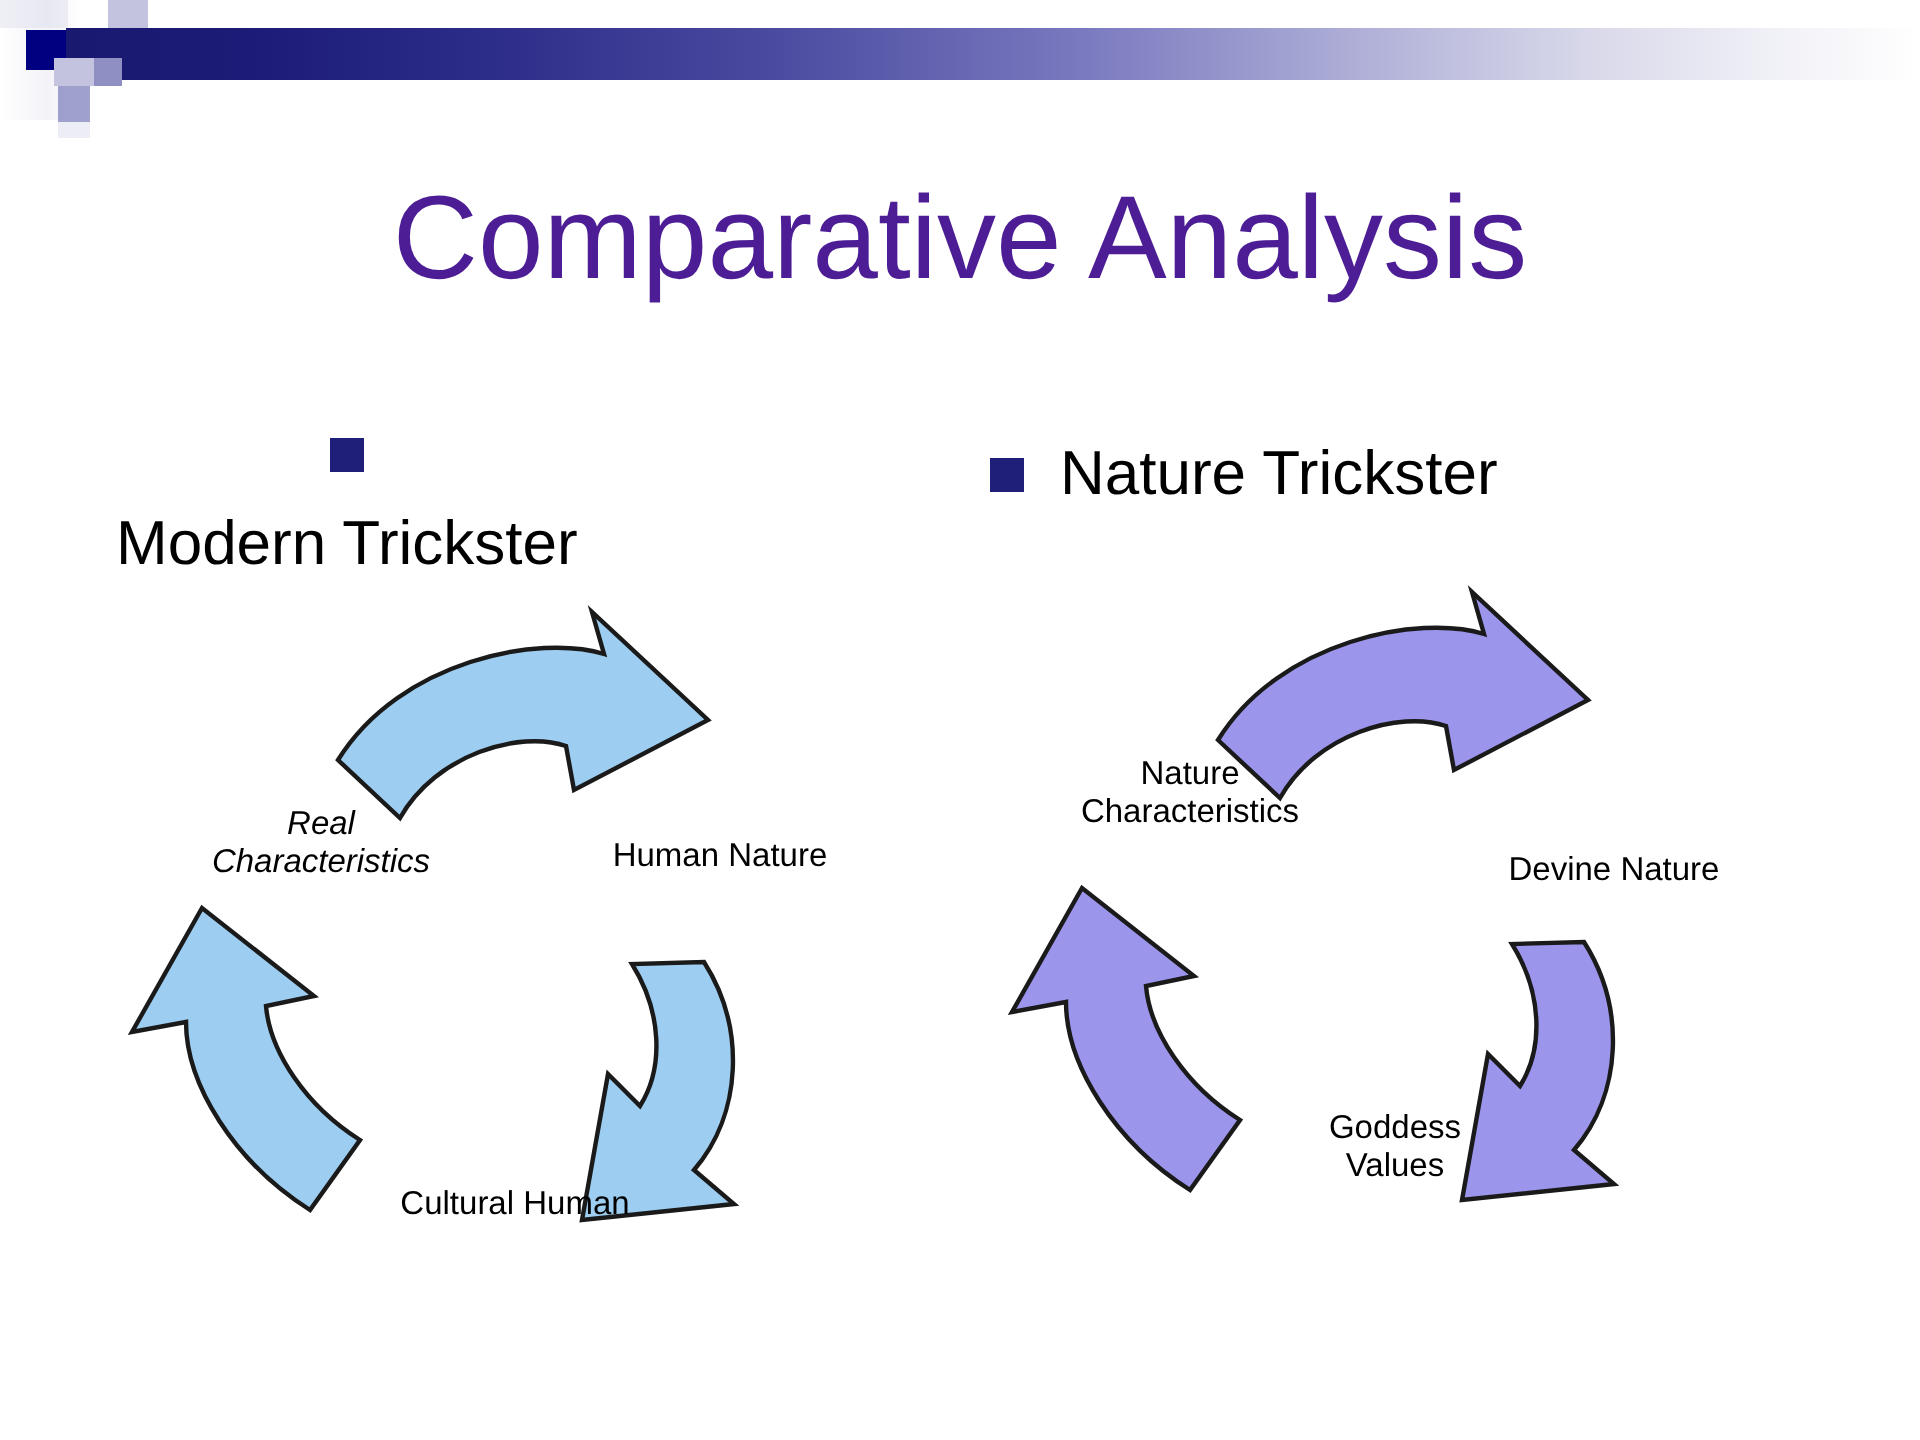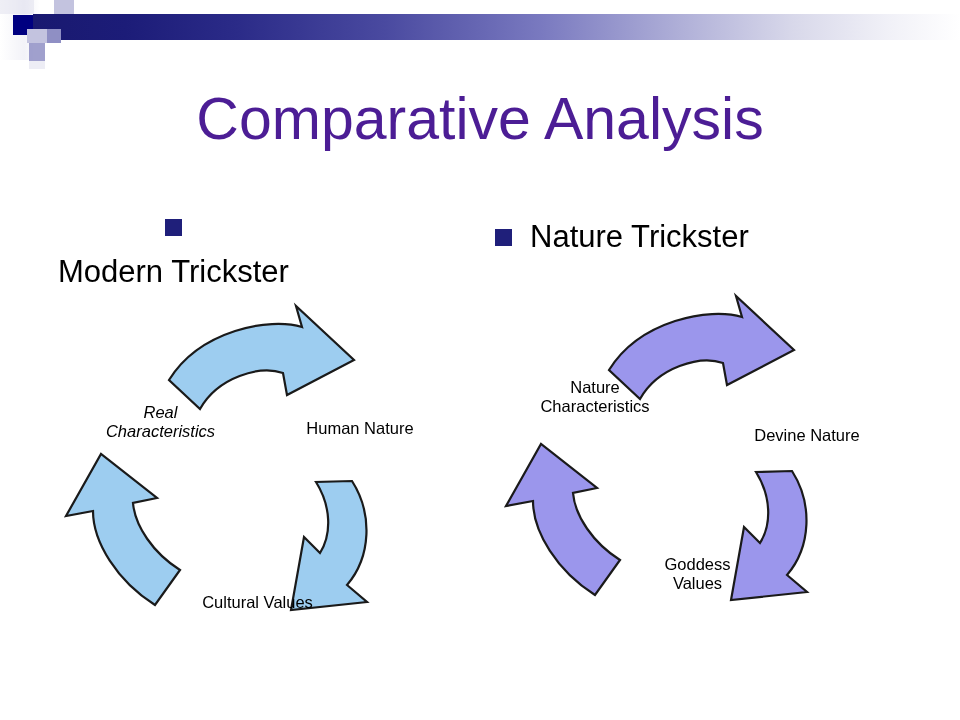--- a/index.html
+++ b/index.html
@@ -180,21 +180,21 @@
              L 78 218
              C 80 241, 98 268, 125 285
              Z" fill="#9DCDF0" stroke="#1a1a1a" stroke-width="2.2" stroke-linejoin="miter"></path>
   </svg>
 
   <div class="cyc-label" id="label-real">Real
 Characteristics</div>
 
   <div class="cyc-label" id="label-human" style="left:225px; top:134px; width:160px;">Human Nature</div>
 
-  <div class="cyc-label" id="label-cultural">Cultural Values</div>
+  <div class="cyc-label" id="label-cultural">Cultural Human</div>
 </div>
 
 <div class="cycle" id="cycle-ancient">
   <svg width="400" height="345" viewBox="0 0 400 345">
     <path d="M 114 95
              C 145 45, 215 32, 247 42
              L 241 21
              L 299 75
              L 232 110
              L 228 88

